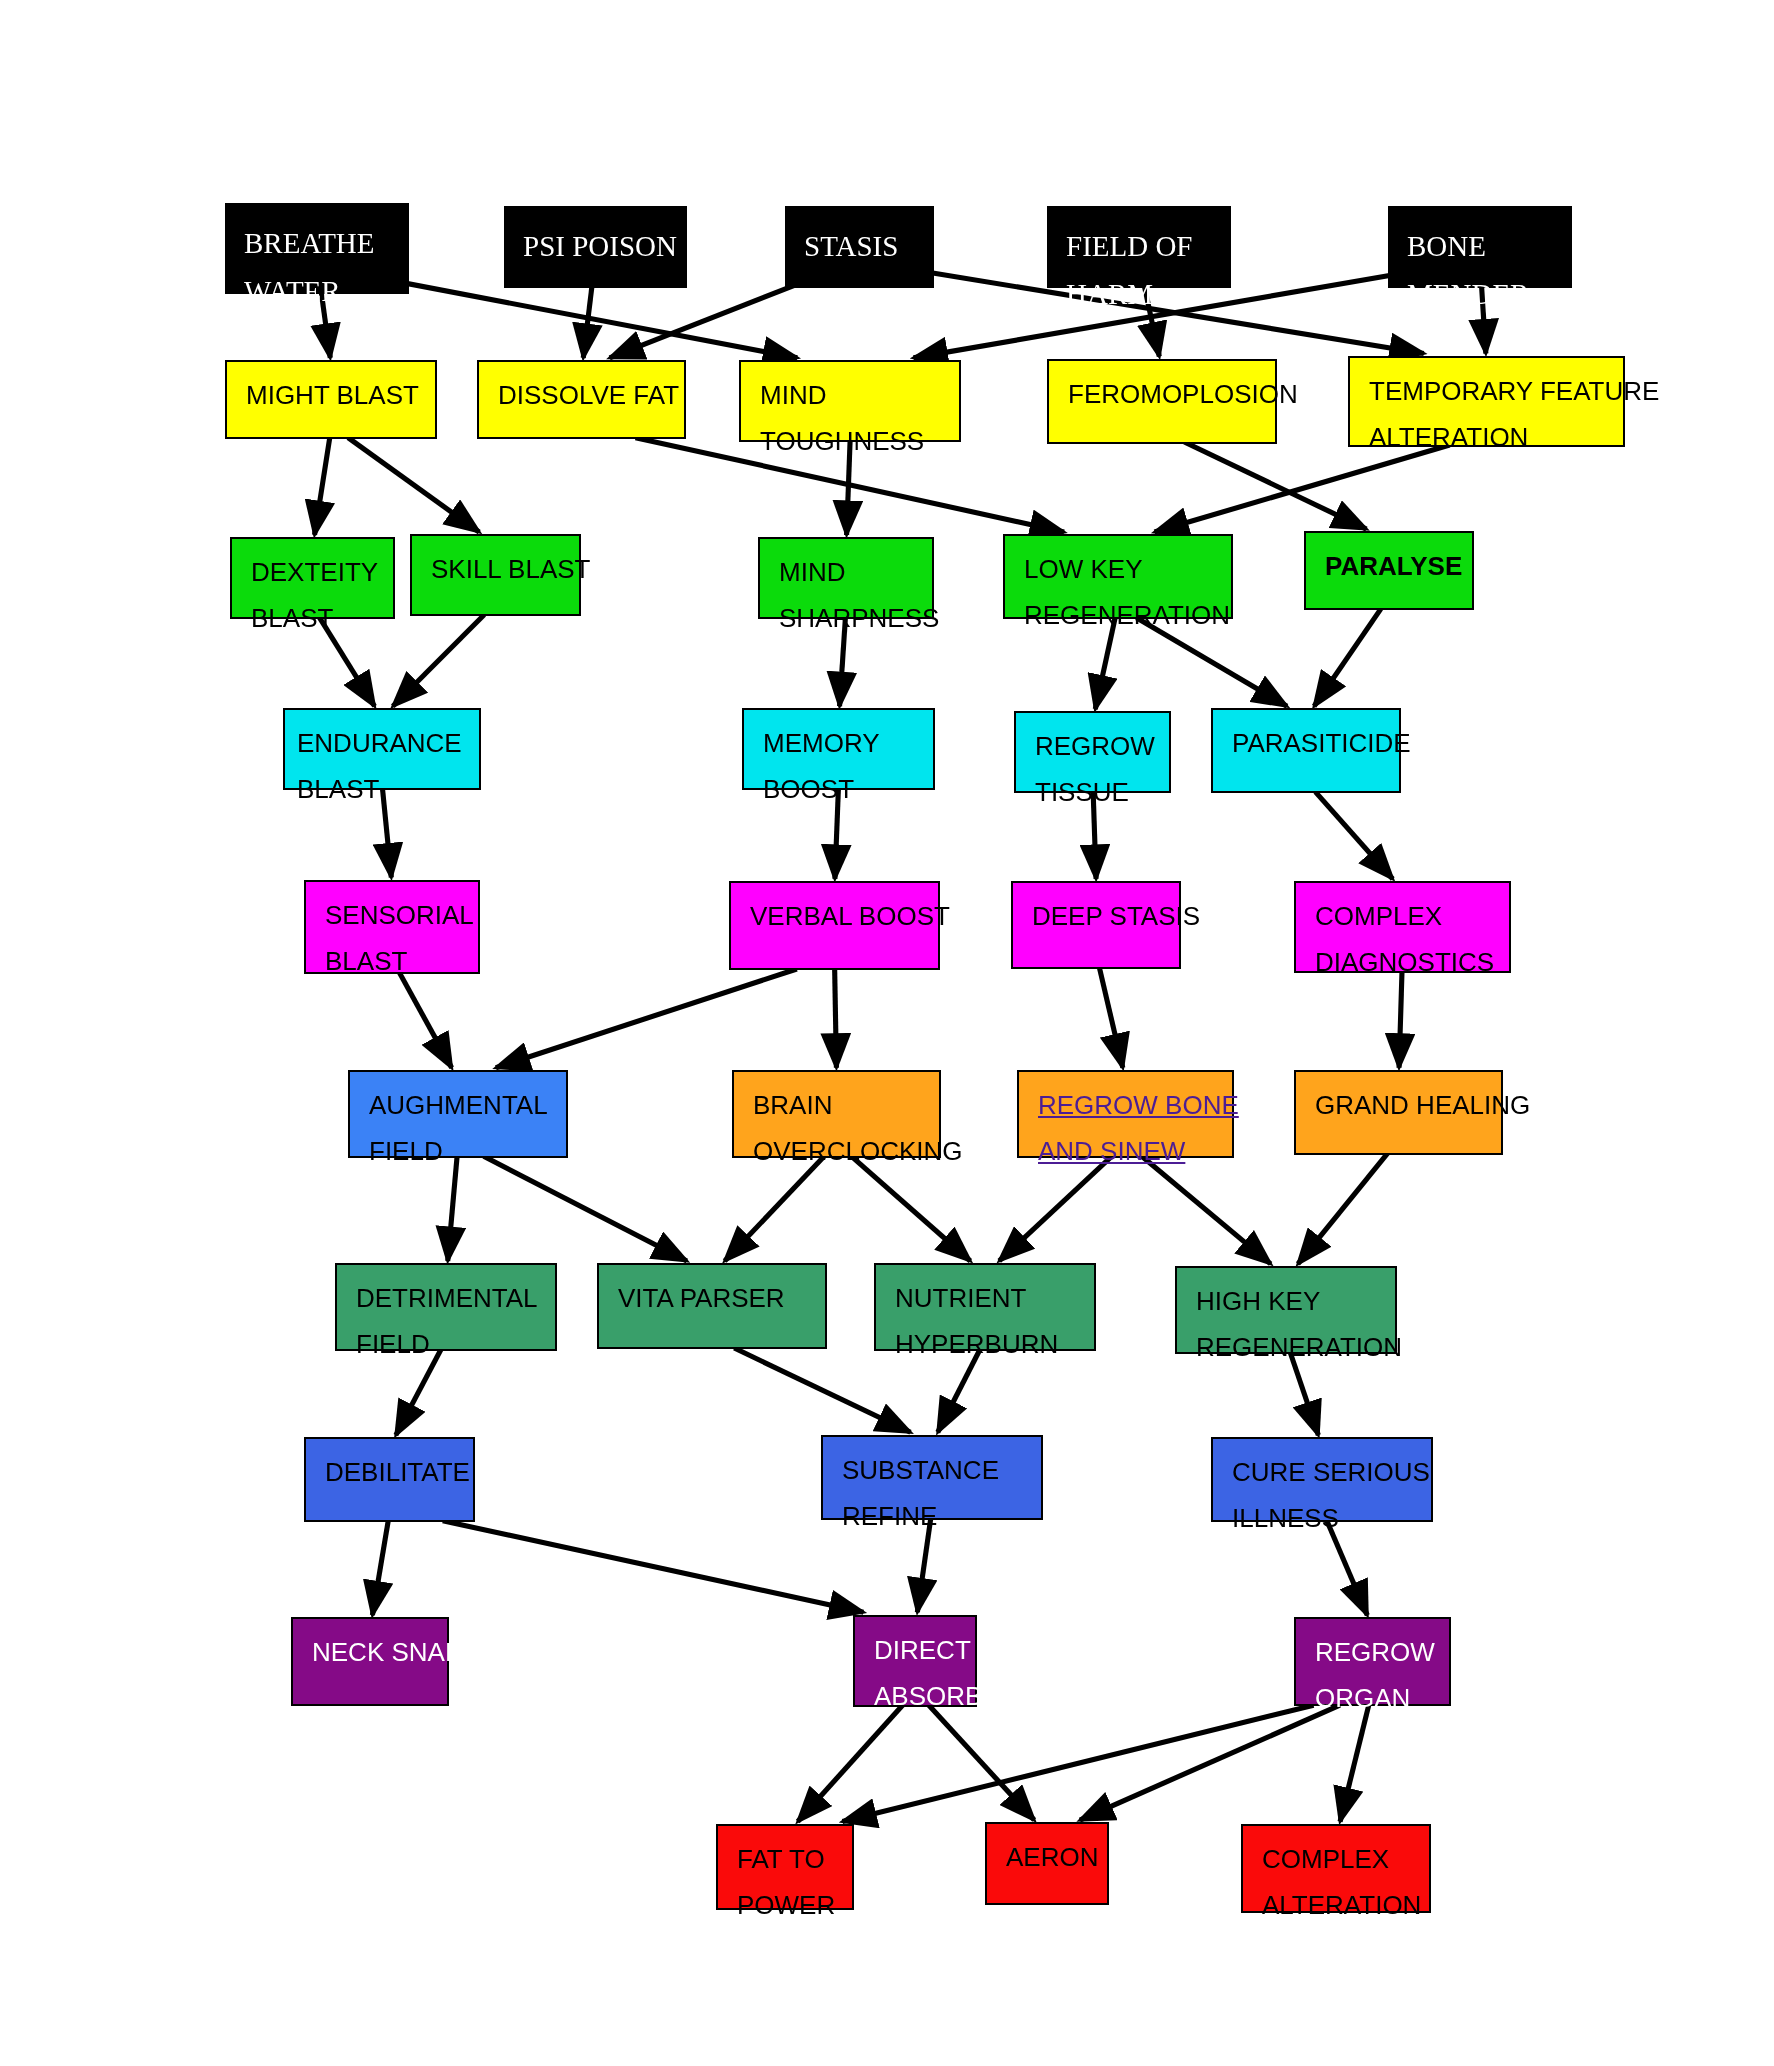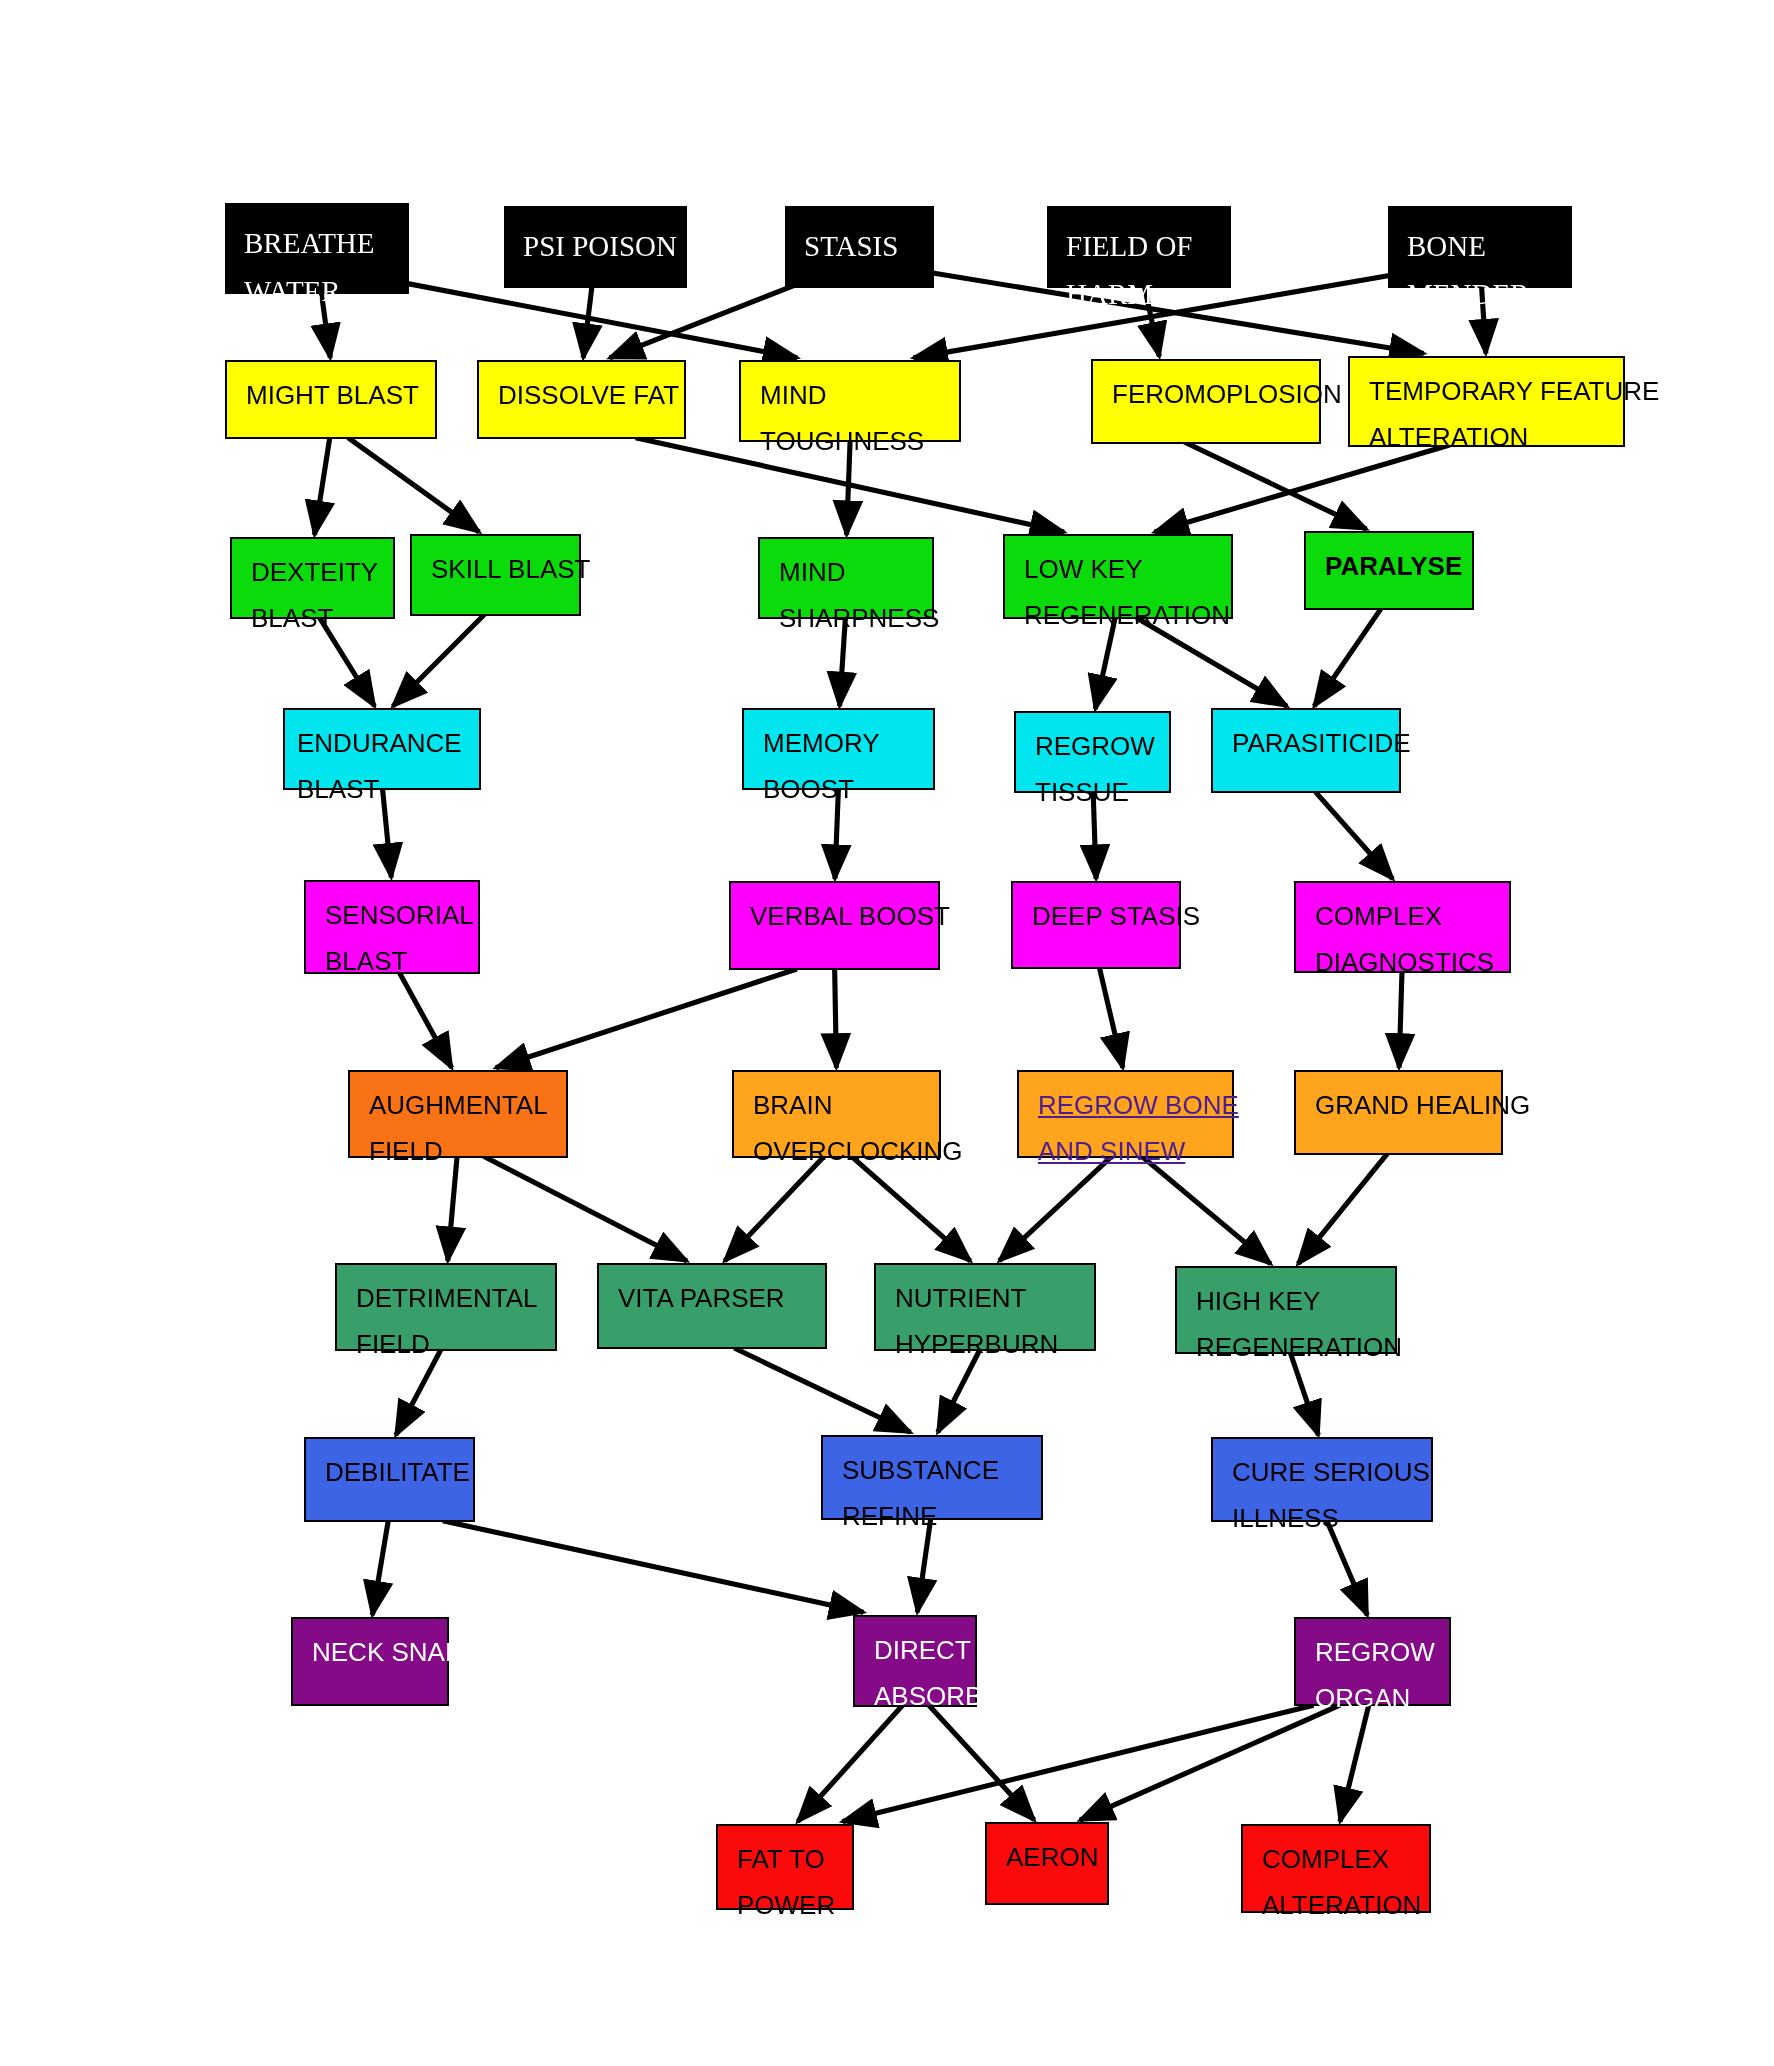--- a/index.html
+++ b/index.html
@@ -120,21 +120,21 @@
     <div class="node" style="left: 225px; top: 360px; width: 212px; height: 79px; background: rgb(255, 255, 0); color: rgb(0, 0, 0);">
       <span class="line">MIGHT BLAST</span>
     </div>
     <div class="node" style="left: 477px; top: 360px; width: 209px; height: 79px; background: rgb(255, 255, 0); color: rgb(0, 0, 0);">
       <span class="line">DISSOLVE FAT</span>
     </div>
     <div class="node" style="left: 739px; top: 360px; width: 222px; height: 82px; background: rgb(255, 255, 0); color: rgb(0, 0, 0);">
       <span class="line">MIND</span>
       <span class="line">TOUGHNESS</span>
     </div>
-    <div class="node" style="left: 1047px; top: 359px; width: 230px; height: 85px; background: rgb(255, 255, 0); color: rgb(0, 0, 0); margin-left: 44px;">
+    <div class="node" style="left: 1047px; top: 359px; width: 230px; height: 85px; background: rgb(255, 255, 0); color: rgb(0, 0, 0);">
       <span class="line">FEROMOPLOSION</span>
     </div>
     <div class="node" style="left: 1348px; top: 356px; width: 277px; height: 91px; background: rgb(255, 255, 0); color: rgb(0, 0, 0);">
       <span class="line">TEMPORARY FEATURE</span>
       <span class="line">ALTERATION</span>
     </div>
     <div class="node" style="left: 230px; top: 537px; width: 165px; height: 82px; background: rgb(11, 219, 11); color: rgb(0, 0, 0);">
       <span class="line">DEXTEITY</span>
       <span class="line">BLAST</span>
     </div>
@@ -174,21 +174,21 @@
     <div class="node" style="left: 729px; top: 881px; width: 211px; height: 89px; background: rgb(255, 0, 255); color: rgb(0, 0, 0);">
       <span class="line">VERBAL BOOST</span>
     </div>
     <div class="node" style="left: 1011px; top: 881px; width: 170px; height: 88px; background: rgb(255, 0, 255); color: rgb(0, 0, 0);">
       <span class="line">DEEP STASIS</span>
     </div>
     <div class="node" style="left: 1294px; top: 881px; width: 217px; height: 92px; background: rgb(255, 0, 255); color: rgb(0, 0, 0);">
       <span class="line">COMPLEX</span>
       <span class="line">DIAGNOSTICS</span>
     </div>
-    <div class="node" style="left: 348px; top: 1070px; width: 220px; height: 88px; background: #f97316; color: rgb(0, 0, 0);">
+    <div class="node" style="left: 348px; top: 1070px; width: 220px; height: 88px; background: #3b82f6; color: rgb(0, 0, 0);">
       <span class="line">AUGHMENTAL</span>
       <span class="line">FIELD</span>
     </div>
     <div class="node" style="left: 732px; top: 1070px; width: 209px; height: 88px; background: rgb(255, 164, 28); color: rgb(0, 0, 0);">
       <span class="line">BRAIN</span>
       <span class="line">OVERCLOCKING</span>
     </div>
     <div class="node" style="left: 1017px; top: 1070px; width: 217px; height: 88px; background: rgb(255, 164, 28); color: #4c1d95; text-decoration: underline;">
       <span class="line">REGROW BONE</span>
       <span class="line">AND SINEW</span>

